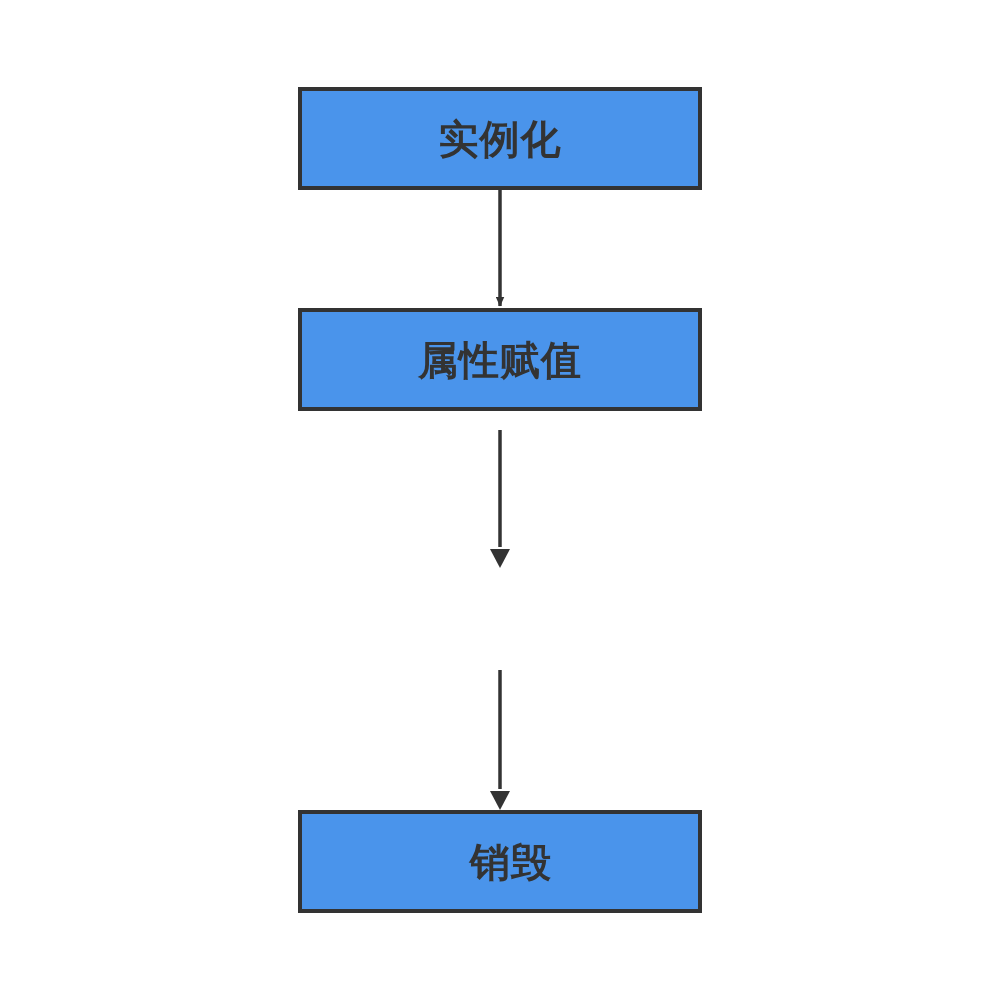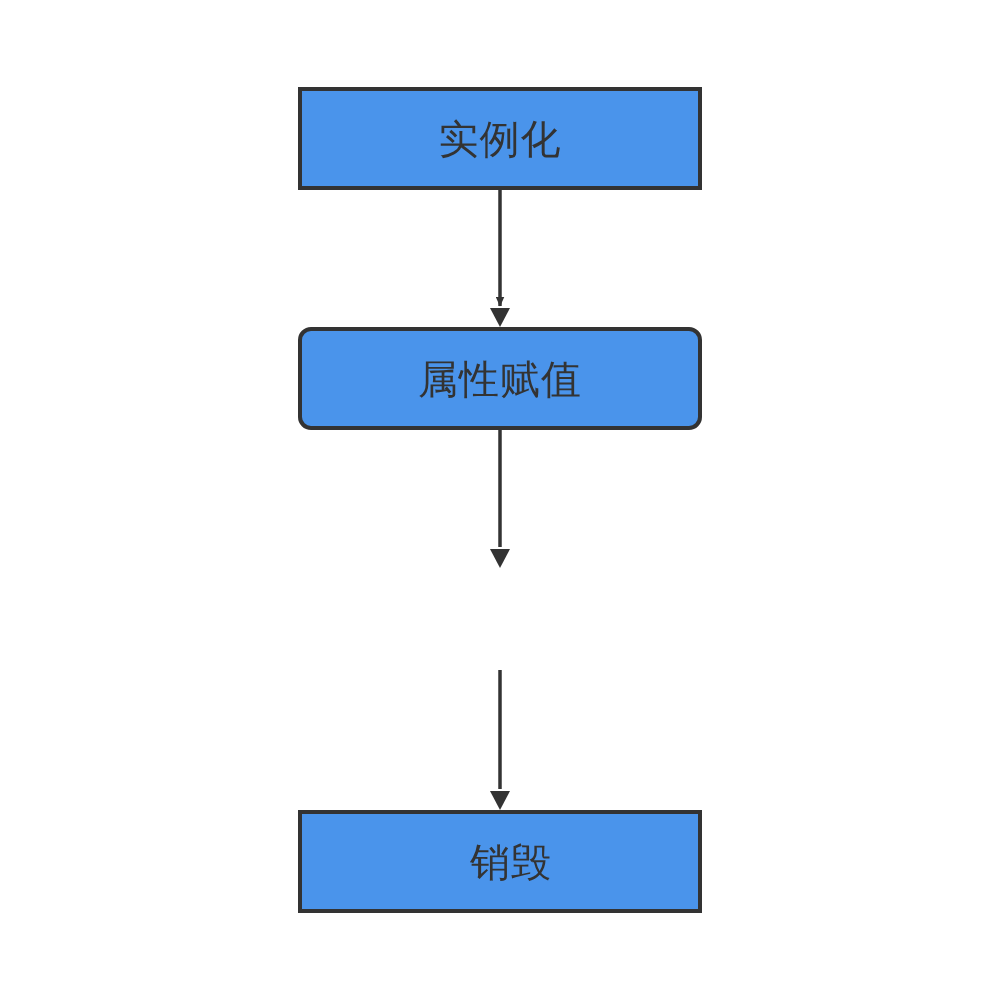--- a/index.html
+++ b/index.html
@@ -11,20 +11,21 @@
     width: 1008px;
     height: 1008px;
     font-family: "Liberation Sans", "DejaVu Sans", sans-serif;
     overflow: hidden;
   }
   #flowchart-canvas {
     position: relative;
     width: 1008px;
     height: 1008px;
     background: #ffffff;
+    font-weight: bold;
   }
   .node {
     position: absolute;
     left: 298px;
     width: 404px;
     height: 103px;
     box-sizing: border-box;
     background: #4a94eb;
     border: 4px solid #333333;
     display: flex;
@@ -32,21 +33,21 @@
     justify-content: center;
   }
   .node-label {
     font-size: 40px;
     line-height: 1;
     color: #333333;
     letter-spacing: 1px;
     white-space: nowrap;
   }
   #node-0 { top: 87px; }
-  #node-1 { top: 327px; border-radius: 13px; }
+  #node-1 { top: 308px; }
   #node-2 { top: 568px; }
   #node-3 { top: 810px; padding-left: 22px; }
 
   .edge {
     position: absolute;
     left: 0;
     top: 0;
     width: 1008px;
     height: 1008px;
     pointer-events: none;

